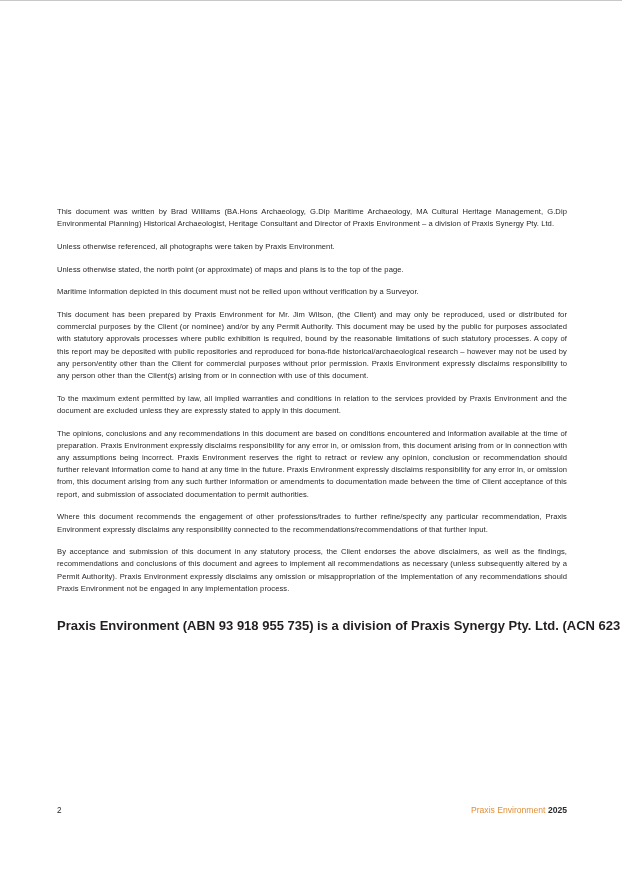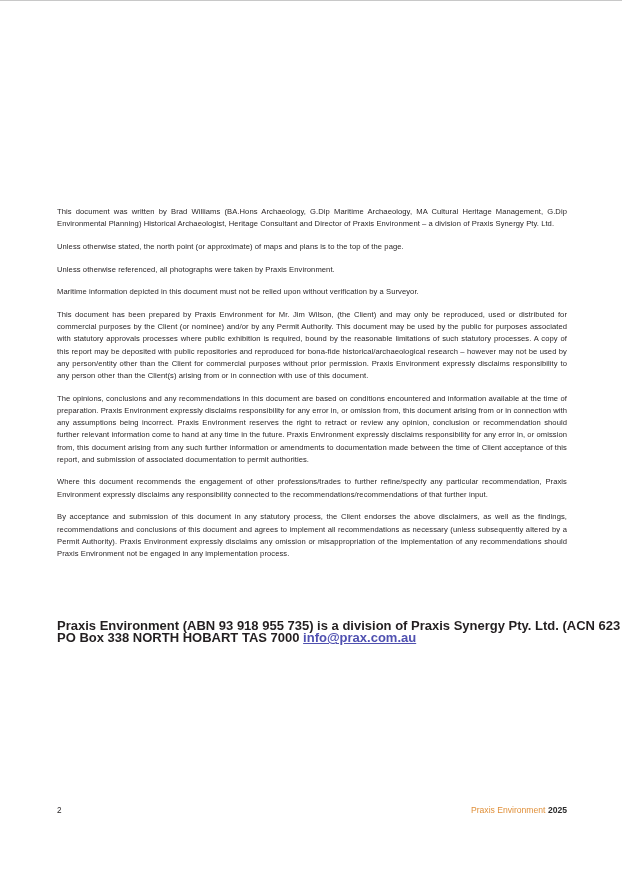--- a/index.html
+++ b/index.html
@@ -82,32 +82,32 @@
     font-weight: bold;
   }
 </style>
 </head>
 <body>
 
 <div class="page">
 
   <div class="content">
     <p class="para">This document was written by Brad Williams (BA.Hons Archaeology, G.Dip Maritime Archaeology, MA Cultural Heritage Management, G.Dip Environmental Planning) Historical Archaeologist, Heritage Consultant and Director of Praxis Environment – a division of Praxis Synergy Pty. Ltd.</p>
+    <p class="para">Unless otherwise referenced, all photographs were taken by Praxis Environment.</p>
     <p class="para">Unless otherwise stated, the north point (or approximate) of maps and plans is to the top of the page.</p>
-    <p class="para">Unless otherwise referenced, all photographs were taken by Praxis Environment.</p>
     <p class="para">Maritime information depicted in this document must not be relied upon without verification by a Surveyor.</p>
     <p class="para">This document has been prepared by Praxis Environment for Mr. Jim Wilson, (the Client) and may only be reproduced, used or distributed for commercial purposes by the Client (or nominee) and/or by any Permit Authority.  This document may be used by the public for purposes associated with statutory approvals processes where public exhibition is required, bound by the reasonable limitations of such statutory processes.   A copy of this report may be deposited with public repositories and reproduced for bona-fide historical/archaeological research – however may not be used by any person/entity other than the Client for commercial purposes without prior permission. Praxis Environment expressly disclaims responsibility to any person other than the Client(s) arising from or in connection with use of this document.</p>
+    <p class="para">To the maximum extent permitted by law, all implied warranties and conditions in relation to the services provided by Praxis Environment and the document are excluded unless they are expressly stated to apply in this document.</p>
     <p class="para">The opinions, conclusions and any recommendations in this document are based on conditions encountered and information available at the time of preparation.  Praxis Environment expressly disclaims responsibility for any error in, or omission from, this document arising from or in connection with any assumptions being incorrect.  Praxis Environment reserves the right to retract or review any opinion, conclusion or recommendation should further relevant information come to hand at any time in the future.  Praxis Environment expressly disclaims responsibility for any error in, or omission from, this document arising from any such further information or amendments to documentation made between the time of Client acceptance of this report, and submission of associated documentation to permit authorities.</p>
     <p class="para">Where this document recommends the engagement of other professions/trades to further refine/specify any particular recommendation, Praxis Environment expressly disclaims any responsibility connected to the recommendations/recommendations of that further input.</p>
     <p class="para">By acceptance and submission of this document in any statutory process, the Client endorses the above disclaimers, as well as the findings, recommendations and conclusions of this document and agrees to implement all recommendations as necessary (unless subsequently altered by a Permit Authority).  Praxis Environment expressly disclaims any omission or misappropriation of the implementation of any recommendations should Praxis Environment not be engaged in any implementation process.</p>
   </div>
 
   <div class="contact-block">
     <p class="contact-line">Praxis Environment (ABN 93 918 955 735) is a division of Praxis Synergy Pty. Ltd. (ACN 623 700 818).</p>
-    <p class="contact-line"><span>PO Box 338 NORTH HOBART TAS 7000 </span><a class="email-link" href="#">info@prax.com.au</a></p>
   </div>
 
   <div class="footer">
     <span class="page-number">2</span>
     <span class="footer-right"><span class="brand-name">Praxis Environment</span> <span class="brand-year">2025</span></span>
   </div>
 
 </div>
 
 </body></html>

